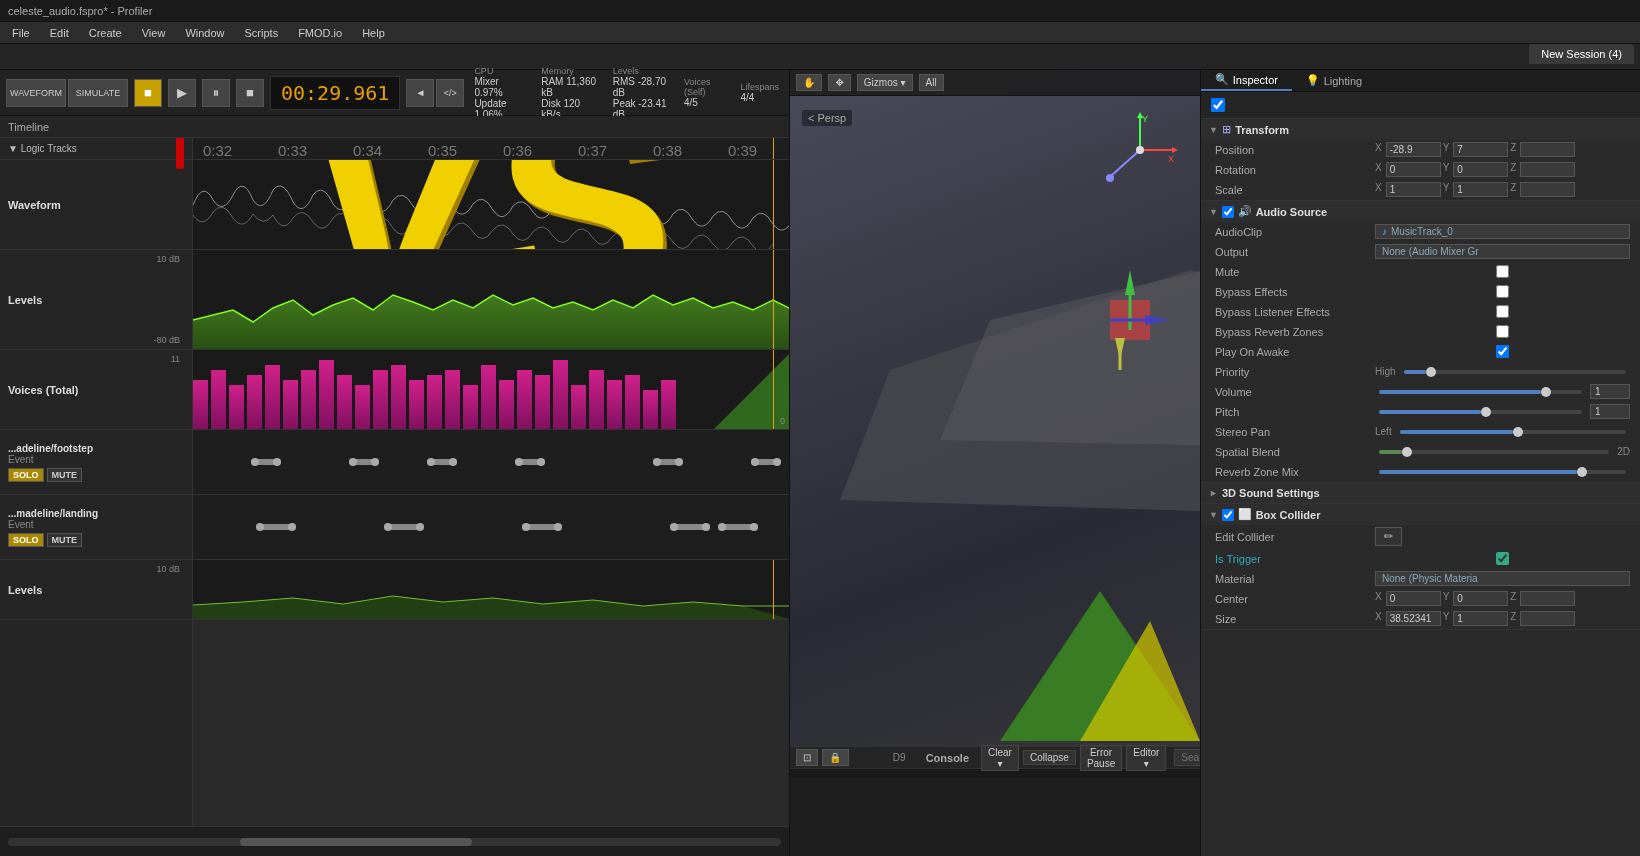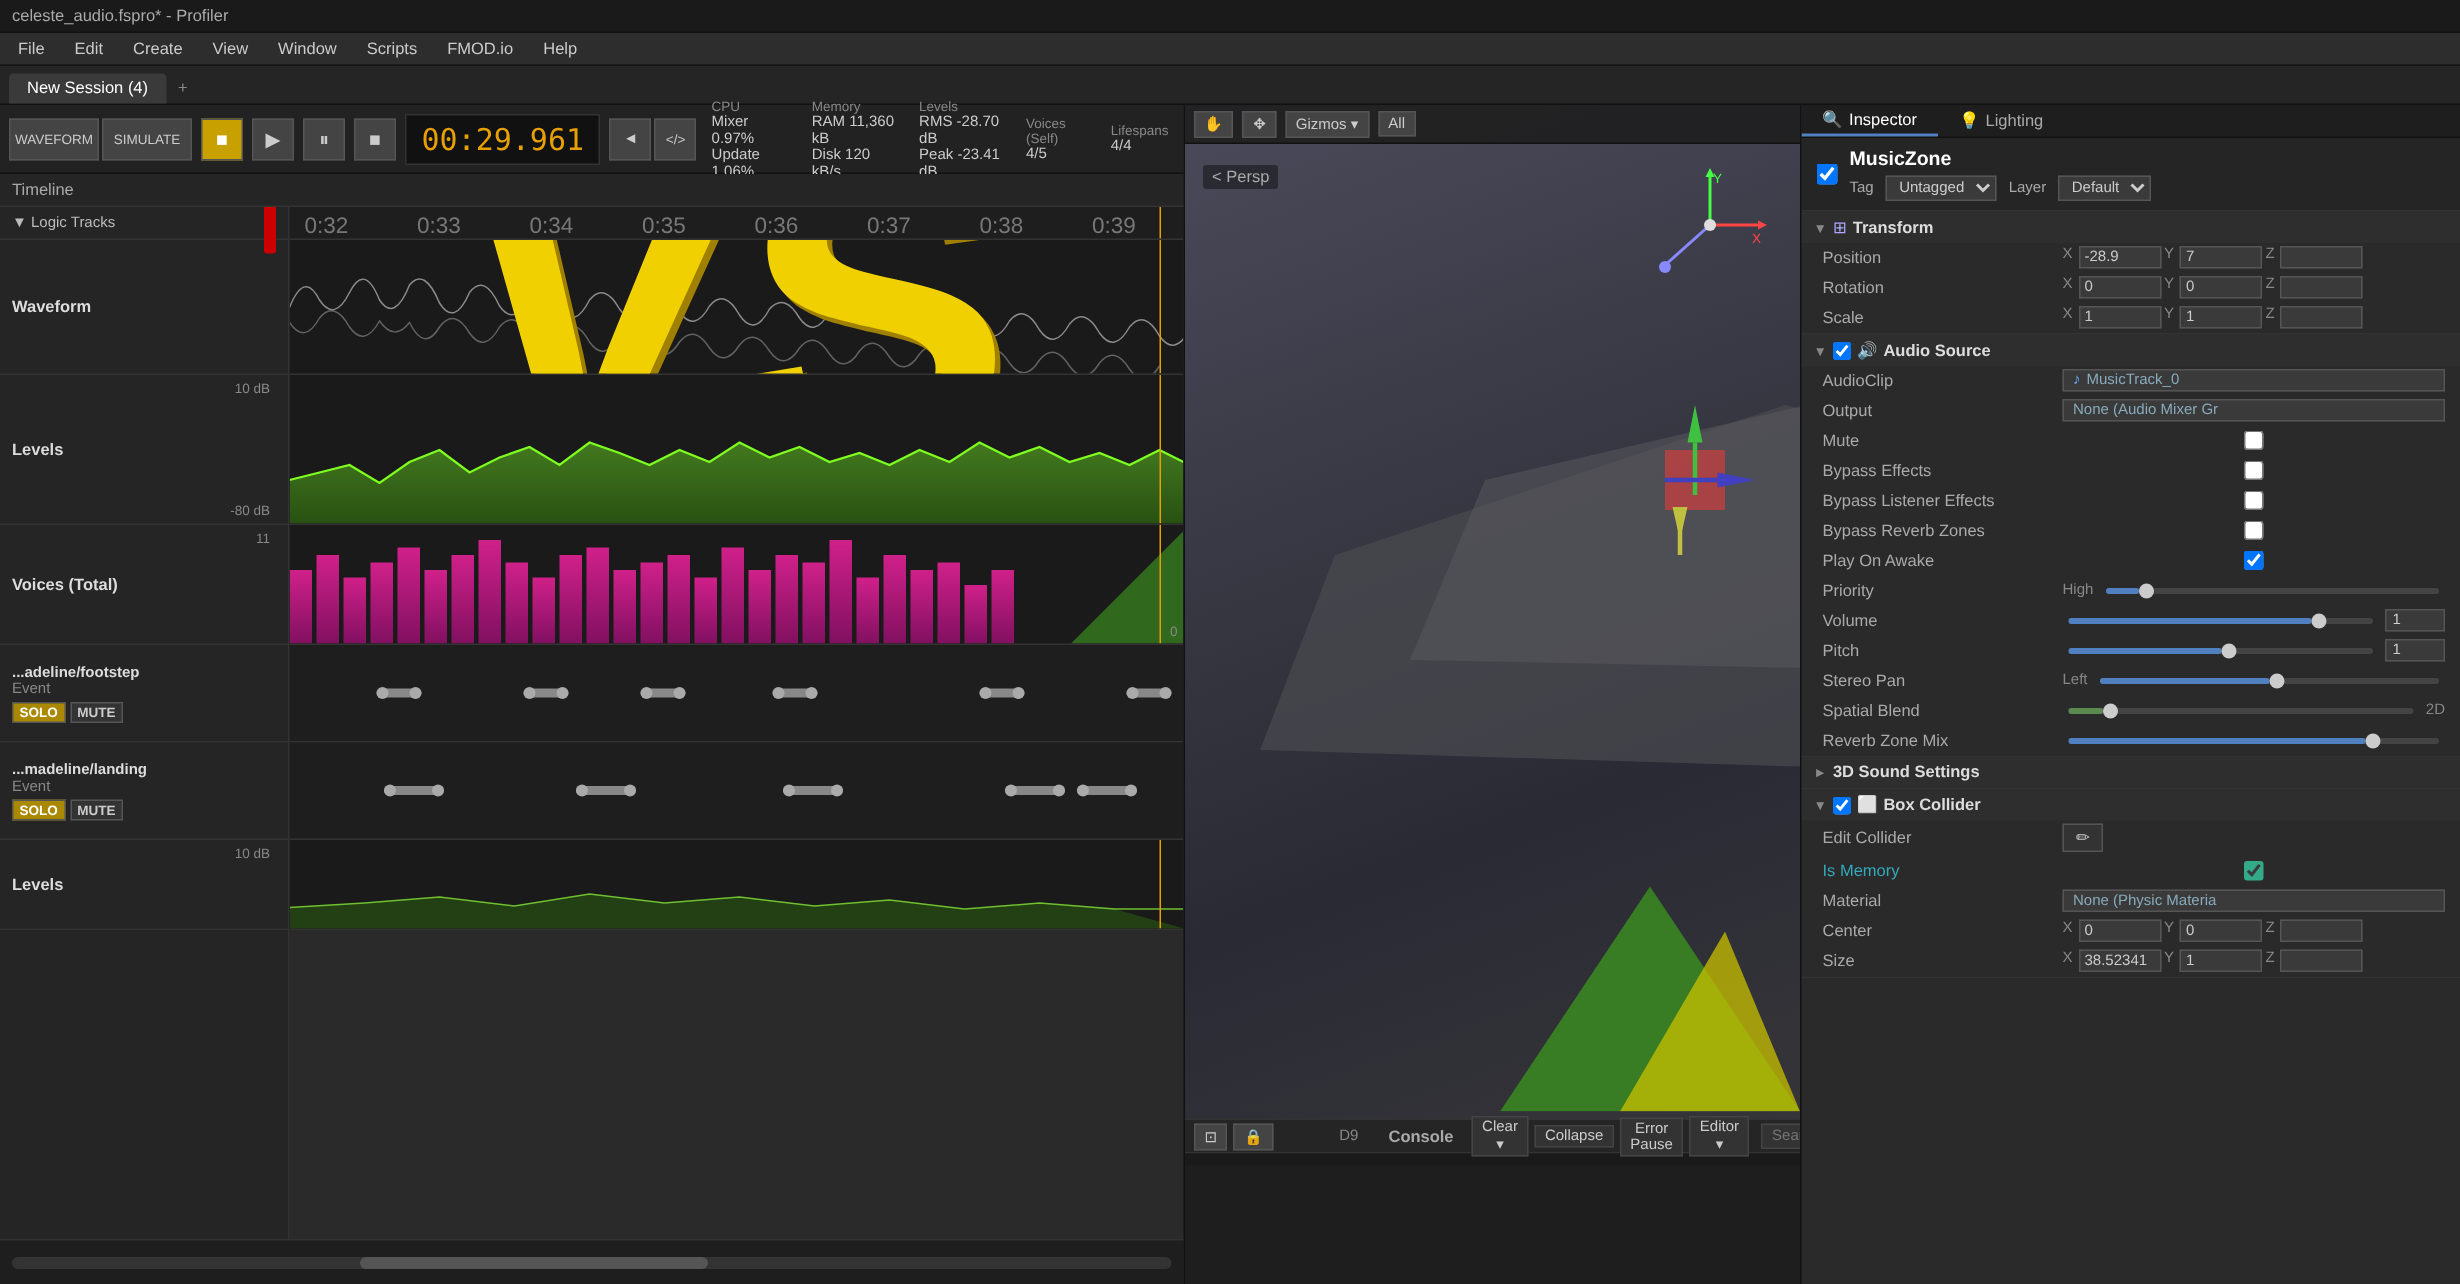--- a/index.html
+++ b/index.html
@@ -35,20 +35,21 @@
     }
 
     
     #tabbar {
       background: #252525;
       height: 26px;
       display: flex;
       align-items: flex-end;
       padding: 0 6px;
       border-bottom: 1px solid #111;
+      flex-direction: column;
     }
     .tab {
       padding: 4px 12px;
       background: #1e1e1e;
       color: #ccc;
       border-top-left-radius: 3px;
       border-top-right-radius: 3px;
       font-size: 11px;
       cursor: pointer;
     }
@@ -741,33 +742,20 @@
         <span>Inspector</span>
       </div>
       <div class="inspector-tab">
         <span>💡</span>
         <span>Lighting</span>
       </div>
     </div>
 
     <div id="object-header">
       <input type="checkbox" class="obj-checkbox" checked="" style="">
-      <div style="flex:1;">
-        <div class="obj-name">MusicZone</div>
-        <div class="obj-tag-row">
-          <span>Tag</span>
-          <select class="obj-dropdown">
-            <option>Untagged</option>
-          </select>
-          <span>Layer</span>
-          <select class="obj-dropdown">
-            <option>Default</option>
-          </select>
-        </div>
-      </div>
     </div>
 
     <div class="inspector-section">
       <div class="section-header">
         <span class="section-arrow">▼</span>
         <span style="color:#aaf;font-size:11px;">⊞</span>
         <span class="section-title">Transform</span>
       </div>
 
       <div class="prop-row">
@@ -936,21 +924,21 @@
         <span style="color:#8a8;font-size:11px;">⬜</span>
         <span class="section-title">Box Collider</span>
       </div>
 
       <div class="prop-row">
         <span class="prop-label">Edit Collider</span>
         <button style="background:#333;border:1px solid #555;color:#ccc;padding:2px 8px;font-size:11px;cursor:pointer;">✏</button>
       </div>
 
       <div class="prop-row">
-        <span class="is-trigger-label prop-label">Is Memory</span>
+        <span class="is-trigger-label prop-label">Is Trigger</span>
         <input type="checkbox" class="trigger-checkbox prop-value" checked="" style="">
       </div>
 
       <div class="prop-row">
         <span class="prop-label">Material</span>
         <div class="prop-asset prop-value">
           <span>None (Physic Materia</span>
         </div>
       </div>
 

